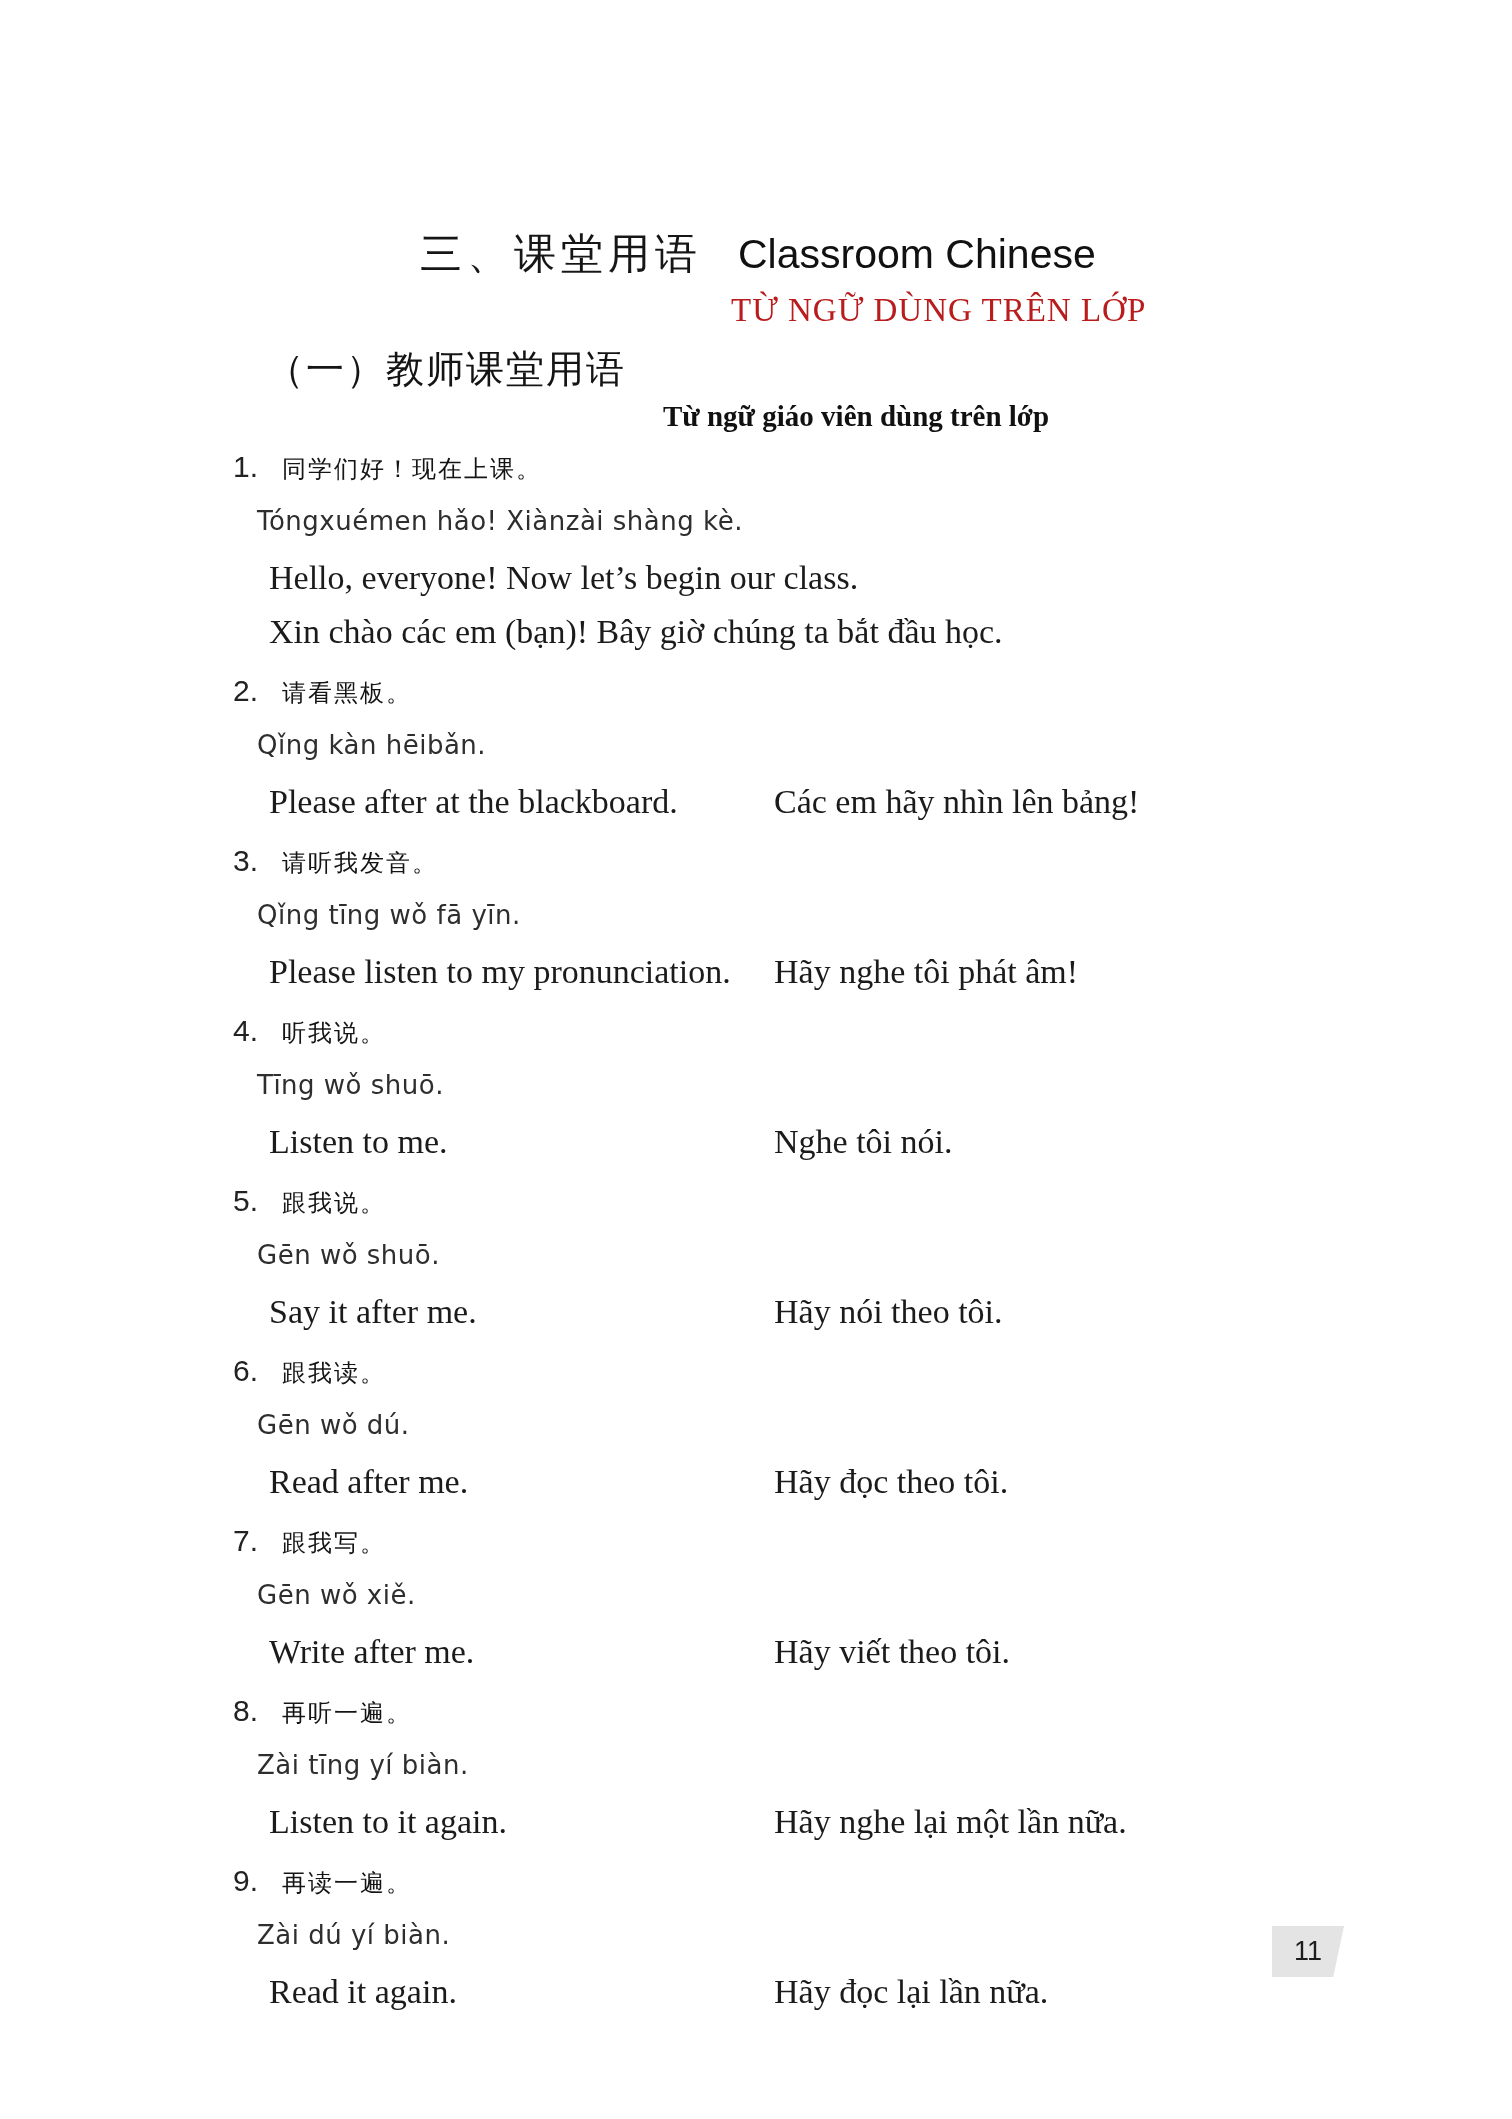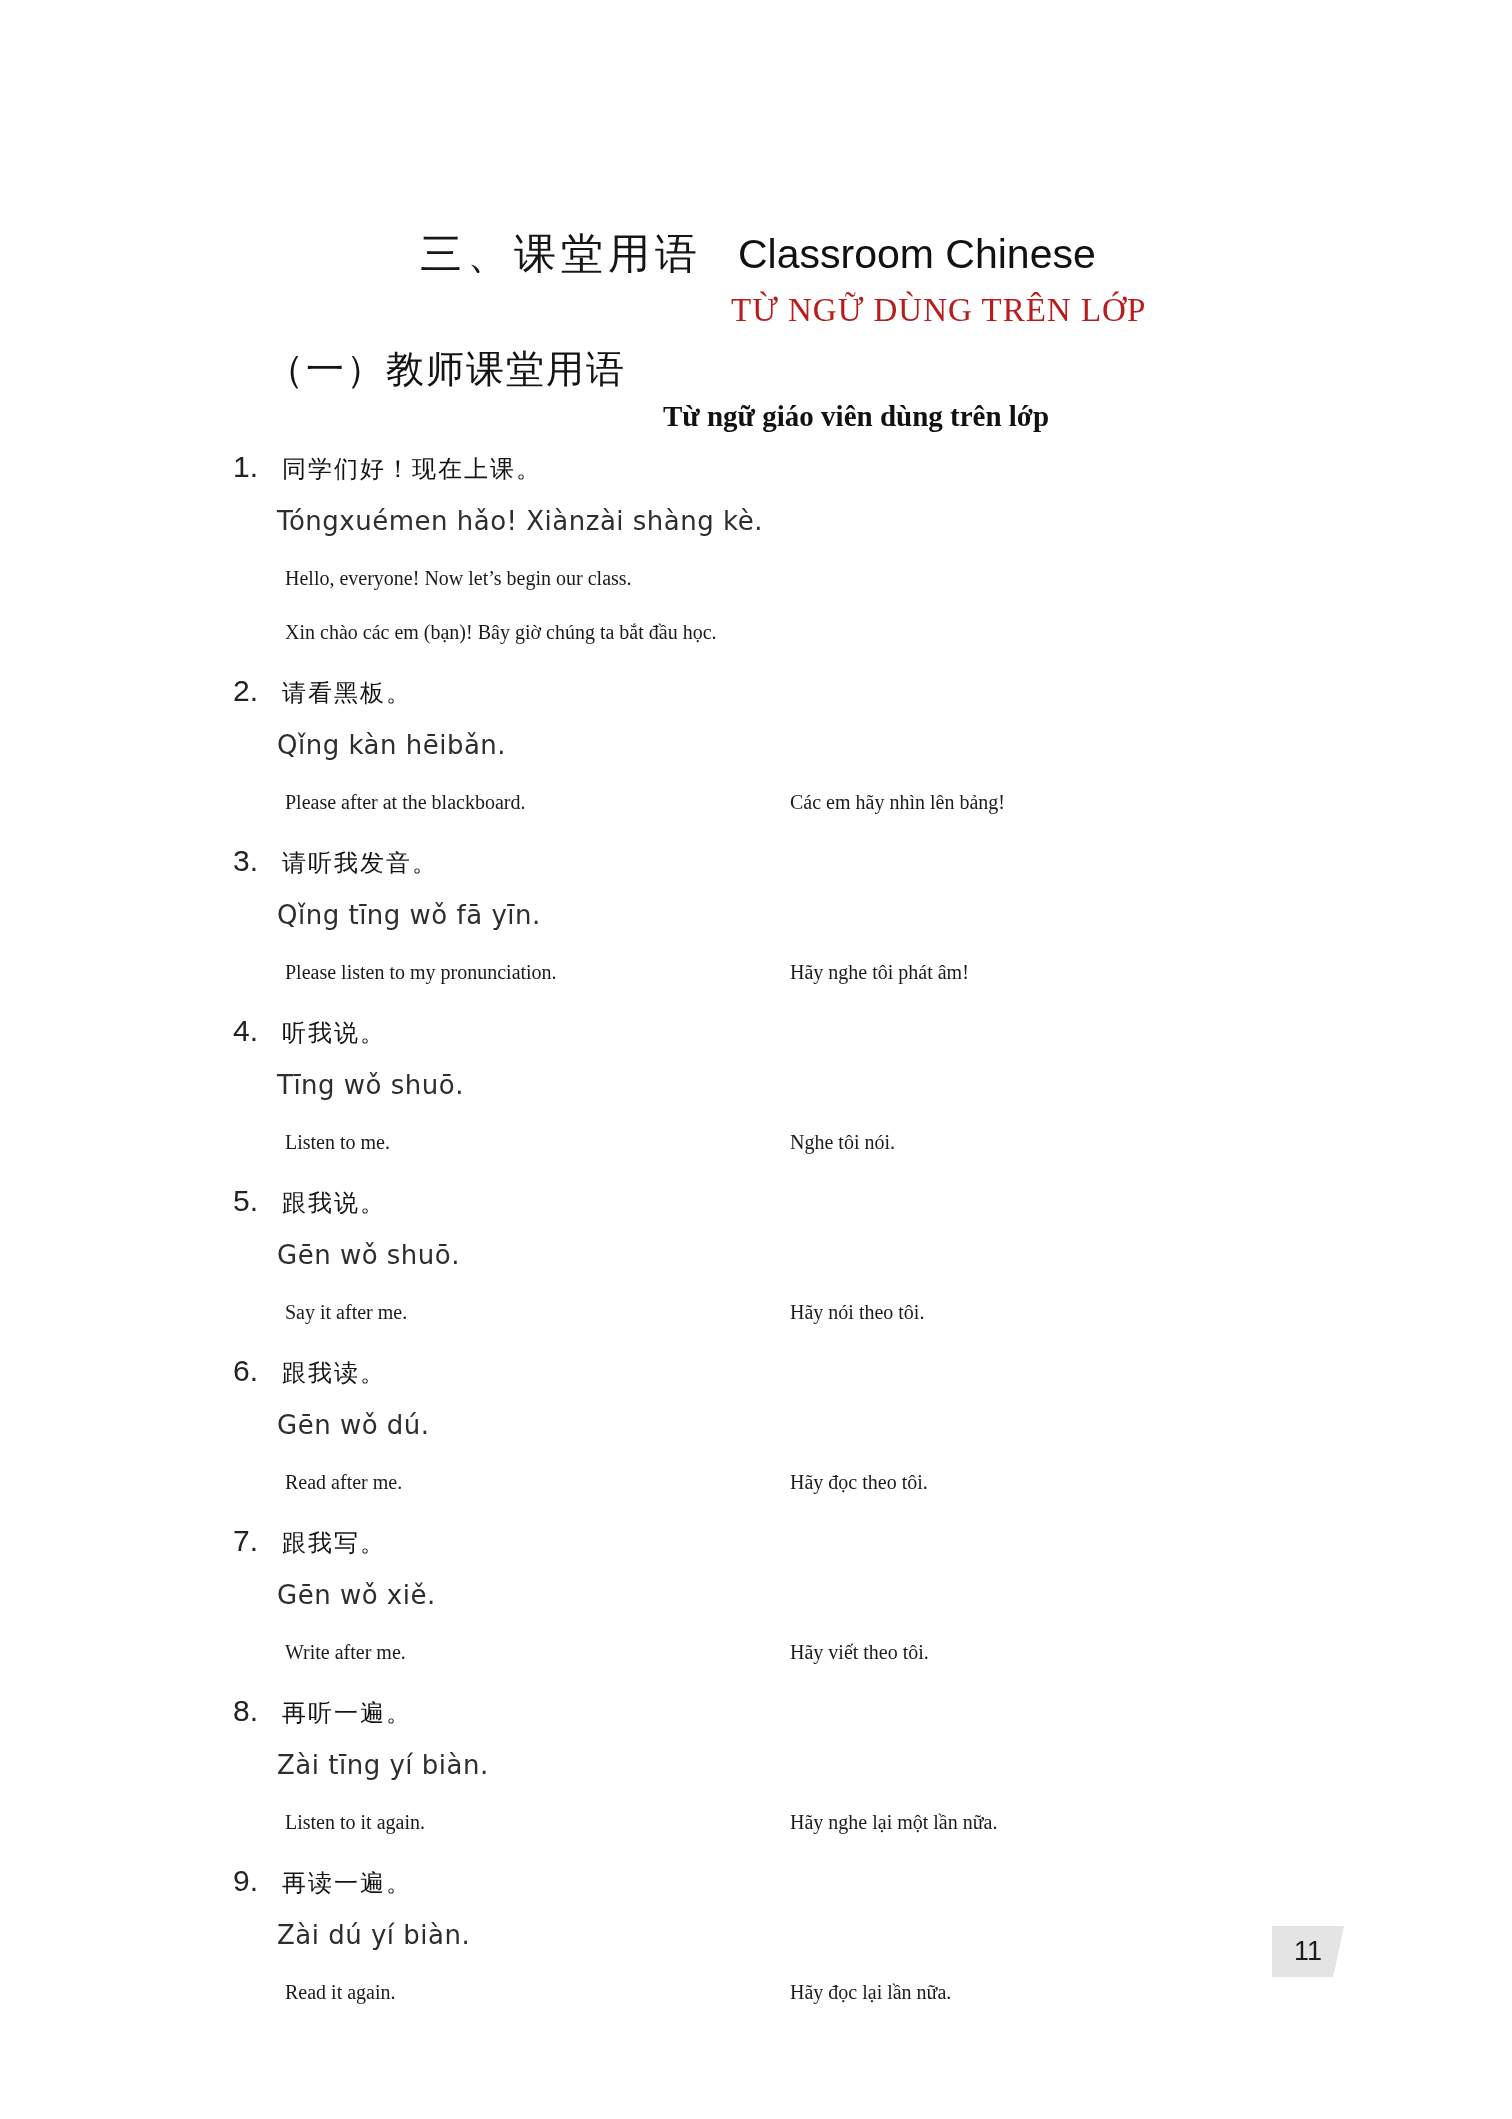--- a/index.html
+++ b/index.html
@@ -38,27 +38,27 @@
   
   .items{position:absolute;top:443px;left:233px;width:1160px;}
   .item{white-space:nowrap;}
   .zh-line{line-height:48px;margin-bottom:6px;}
   .item-num{
     display:inline-block;width:49px;
     font-family:"Liberation Sans",sans-serif;font-size:30px;color:#222;
   }
   .item-zh{font-size:24px;letter-spacing:2px;color:#141414;}
   .pinyin-line{
-    margin-left:44px;line-height:38px;margin-bottom:17px;
+    margin-left:24px;line-height:38px;margin-bottom:17px;
     font-family:"DejaVu Sans",sans-serif;font-size:26px;
     color:#2e2e2e;letter-spacing:0.5px;
   }
   .trans-line{
-    position:relative;margin-left:52px;line-height:42px;margin-bottom:14px;
-    font-size:20px;color:#1b1b1b;font-family:Liberation Serif, serif;
+    position:relative;margin-left:36px;line-height:42px;margin-bottom:14px;
+    font-size:34px;color:#1b1b1b;font-family:Liberation Serif, serif;
   }
   .trans-line .vi{position:absolute;left:505px;top:0;white-space:nowrap;}
   .item.stacked .trans-line .vi{
     position:static;display:block;margin-top:12px;
   }
 
   
   .page-num{
     position:absolute;left:1272px;top:1926px;width:72px;height:51px;
     background:#e4e4e4;

